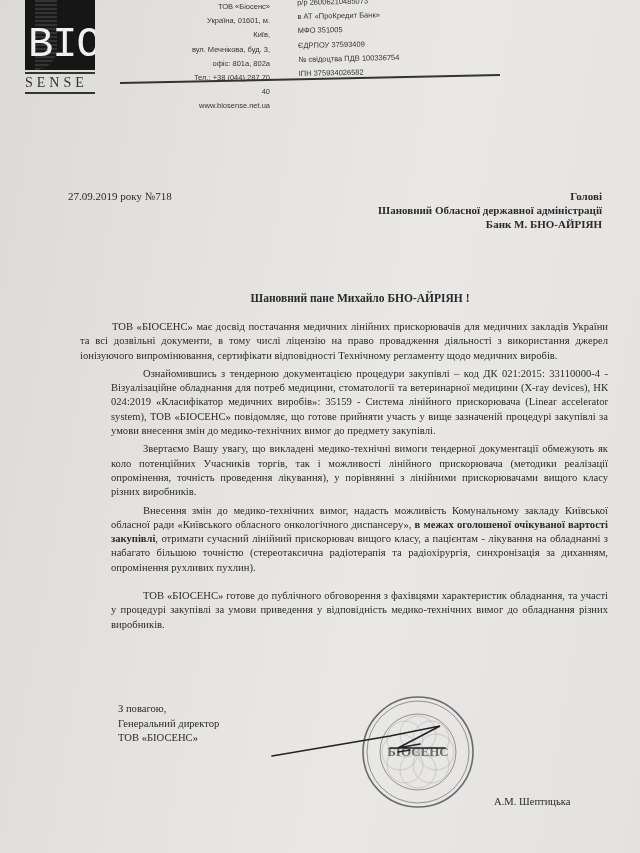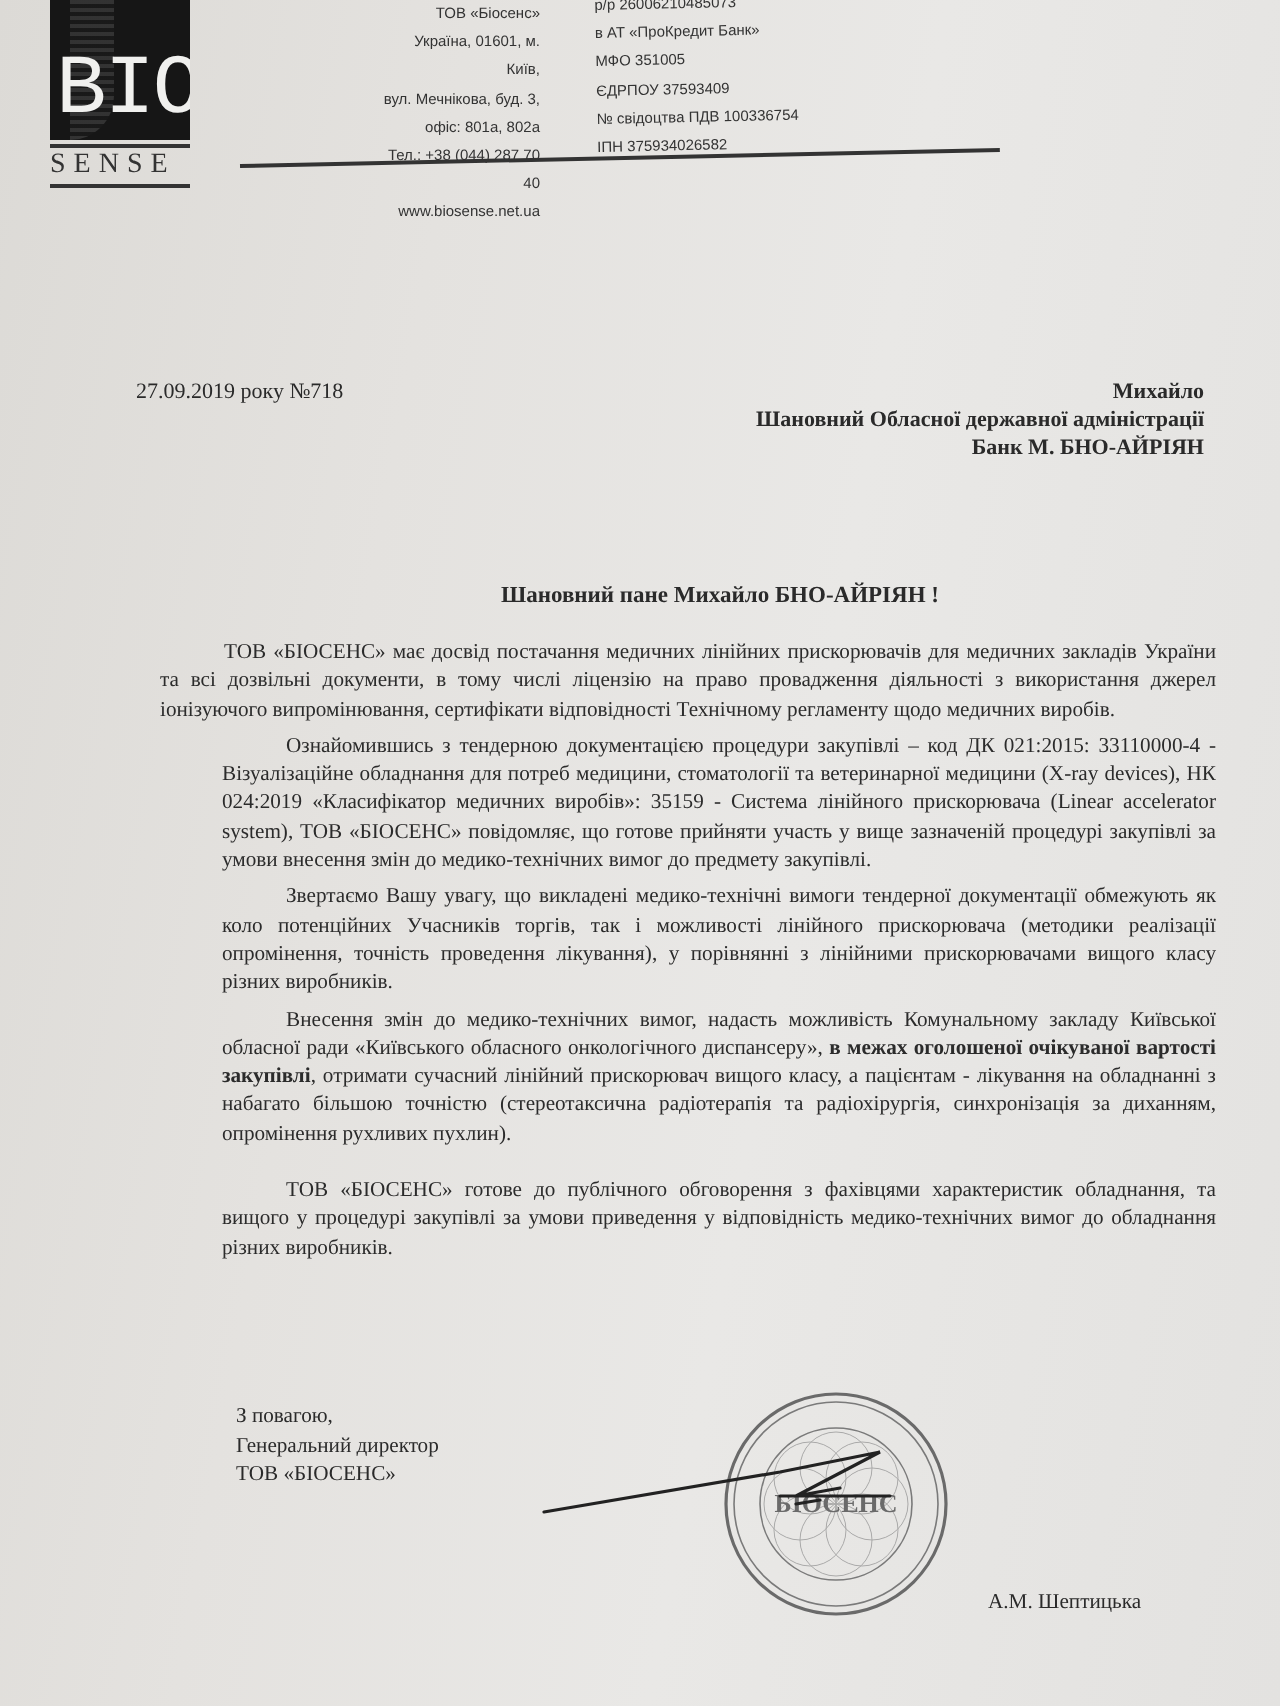--- a/index.html
+++ b/index.html
@@ -89,33 +89,33 @@
   <div>ЄДРПОУ 37593409</div>
   <div>№ свідоцтва ПДВ 100336754</div>
   <div>ІПН 375934026582</div>
 </div>
 
 <div class="hdr-line"></div>
 
 <div class="date">27.09.2019 року №718</div>
 
 <div class="addressee">
-  <div>Михайло</div>
+  <div>Голові</div>
   <div>Шановний Обласної державної адміністрації</div>
   <div>Банк М. БНО-АЙРІЯН</div>
 </div>
 
 <div class="salutation">Шановний пане Михайло БНО-АЙРІЯН  !</div>
 
 <div class="body">
   <p>ТОВ «БІОСЕНС» має досвід постачання медичних лінійних прискорювачів для медичних закладів України та  всі дозвільні документи, в тому числі ліцензію на право провадження діяльності з використання джерел іонізуючого випромінювання, сертифікати відповідності Технічному регламенту щодо медичних виробів.</p>
   <p class="gap">Ознайомившись з тендерною документацією процедури закупівлі – код ДК 021:2015: 33110000-4 - Візуалізаційне обладнання для потреб медицини, стоматології та ветеринарної медицини   (X-ray devices), НК 024:2019 «Класифікатор медичних виробів»: 35159 - Система лінійного прискорювача (Linear accelerator system), ТОВ «БІОСЕНС»  повідомляє, що готове прийняти участь у вище зазначеній процедурі закупівлі за умови внесення змін до медико-технічних вимог до предмету закупівлі.</p>
   <p class="gap">Звертаємо Вашу увагу, що викладені медико-технічні вимоги тендерної документації обмежують як коло потенційних Учасників торгів, так і можливості лінійного прискорювача (методики реалізації опромінення, точність проведення лікування), у порівнянні з лінійними прискорювачами вищого класу різних виробників.</p>
   <p class="gap"><span>Внесення змін до медико-технічних вимог, надасть можливість Комунальному закладу Київської обласної ради «Київського обласного онкологічного диспансеру», </span><b>в межах оголошеної очікуваної вартості закупівлі</b><span>, отримати сучасний лінійний прискорювач вищого класу, а пацієнтам - лікування на обладнанні з набагато більшою точністю (стереотаксична радіотерапія та радіохірургія, синхронізація за диханням,  опромінення рухливих пухлин).</span></p>
-  <p class="gap" style="margin-top:14px">ТОВ «БІОСЕНС» готове до публічного обговорення з фахівцями характеристик обладнання, та вищого у процедурі закупівлі за умови приведення у відповідність медико-технічних вимог до обладнання різних виробників.</p>
+  <p class="gap" style="margin-top:14px">ТОВ «БІОСЕНС» готове до публічного обговорення з фахівцями характеристик обладнання, та участі у процедурі закупівлі за умови приведення у відповідність медико-технічних вимог до обладнання різних виробників.</p>
 </div>
 
 <div class="closing">
   <div>З повагою,</div>
   <div>Генеральний директор</div>
   <div>ТОВ «БІОСЕНС»</div>
 </div>
 
 <svg class="stamp" viewBox="0 0 116 116">
   <circle cx="58" cy="58" r="55" fill="none" stroke="#6a6a6a" stroke-width="1.6"></circle>

